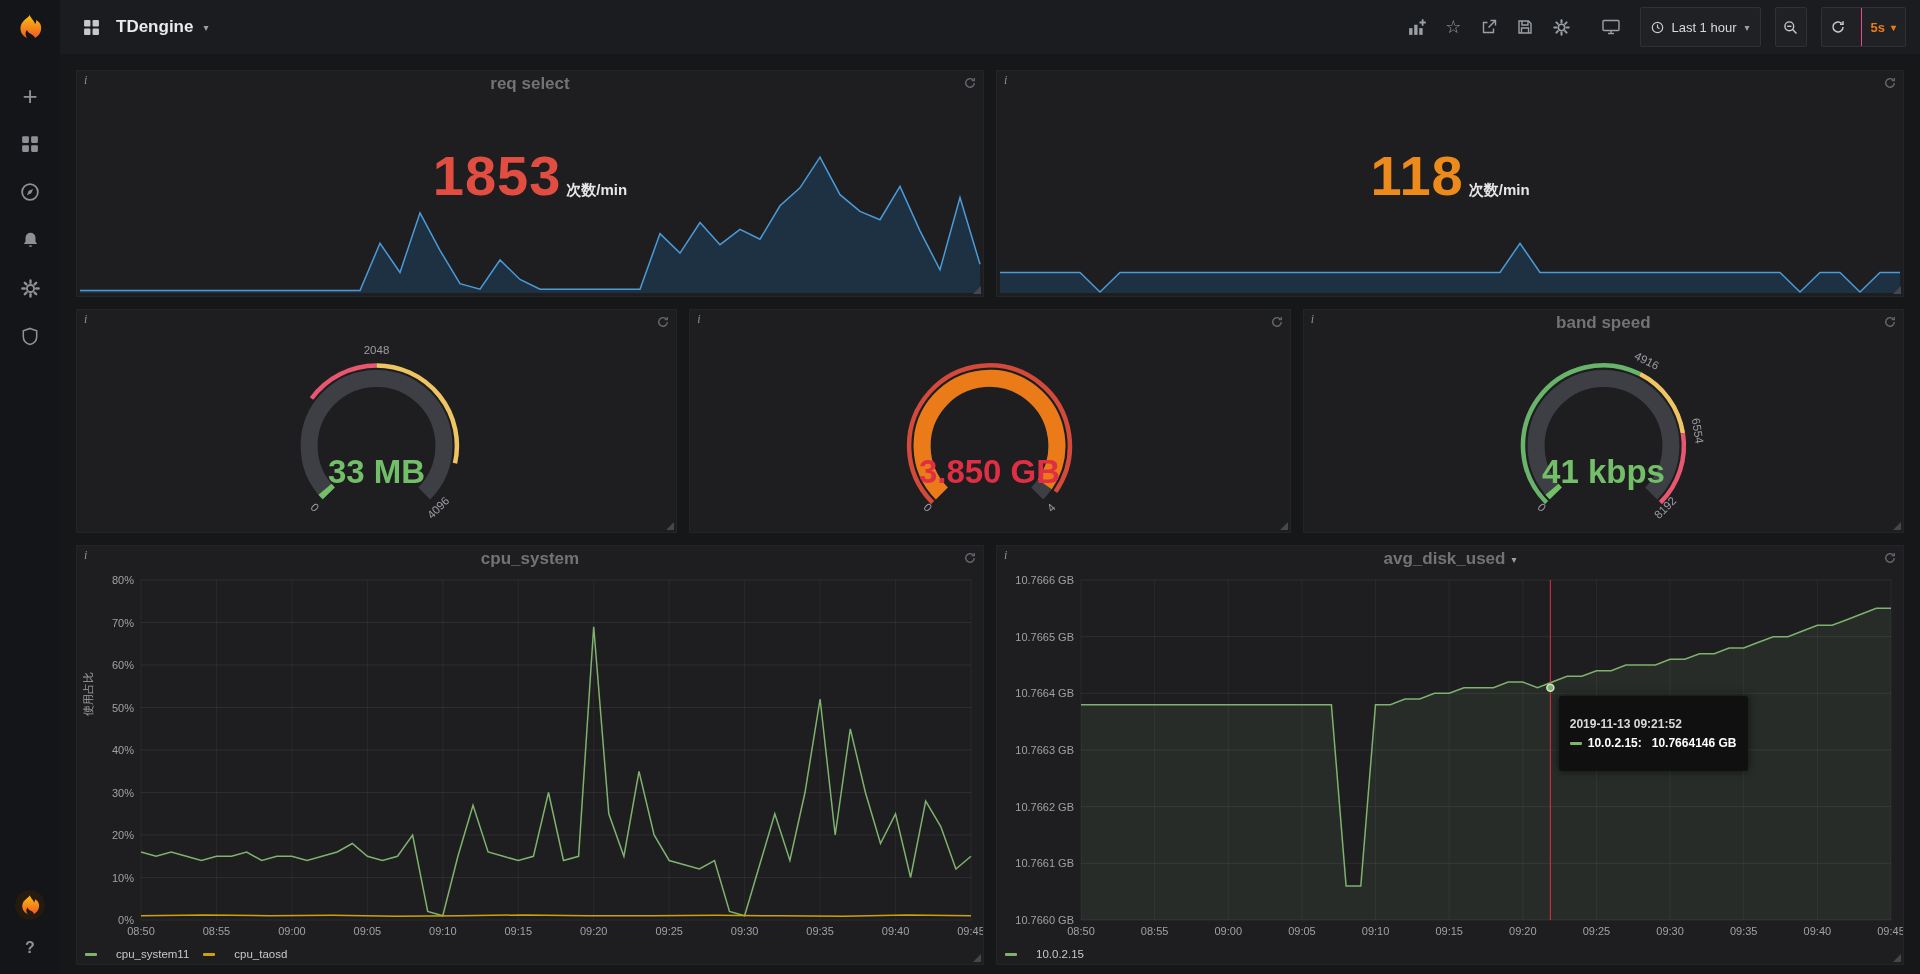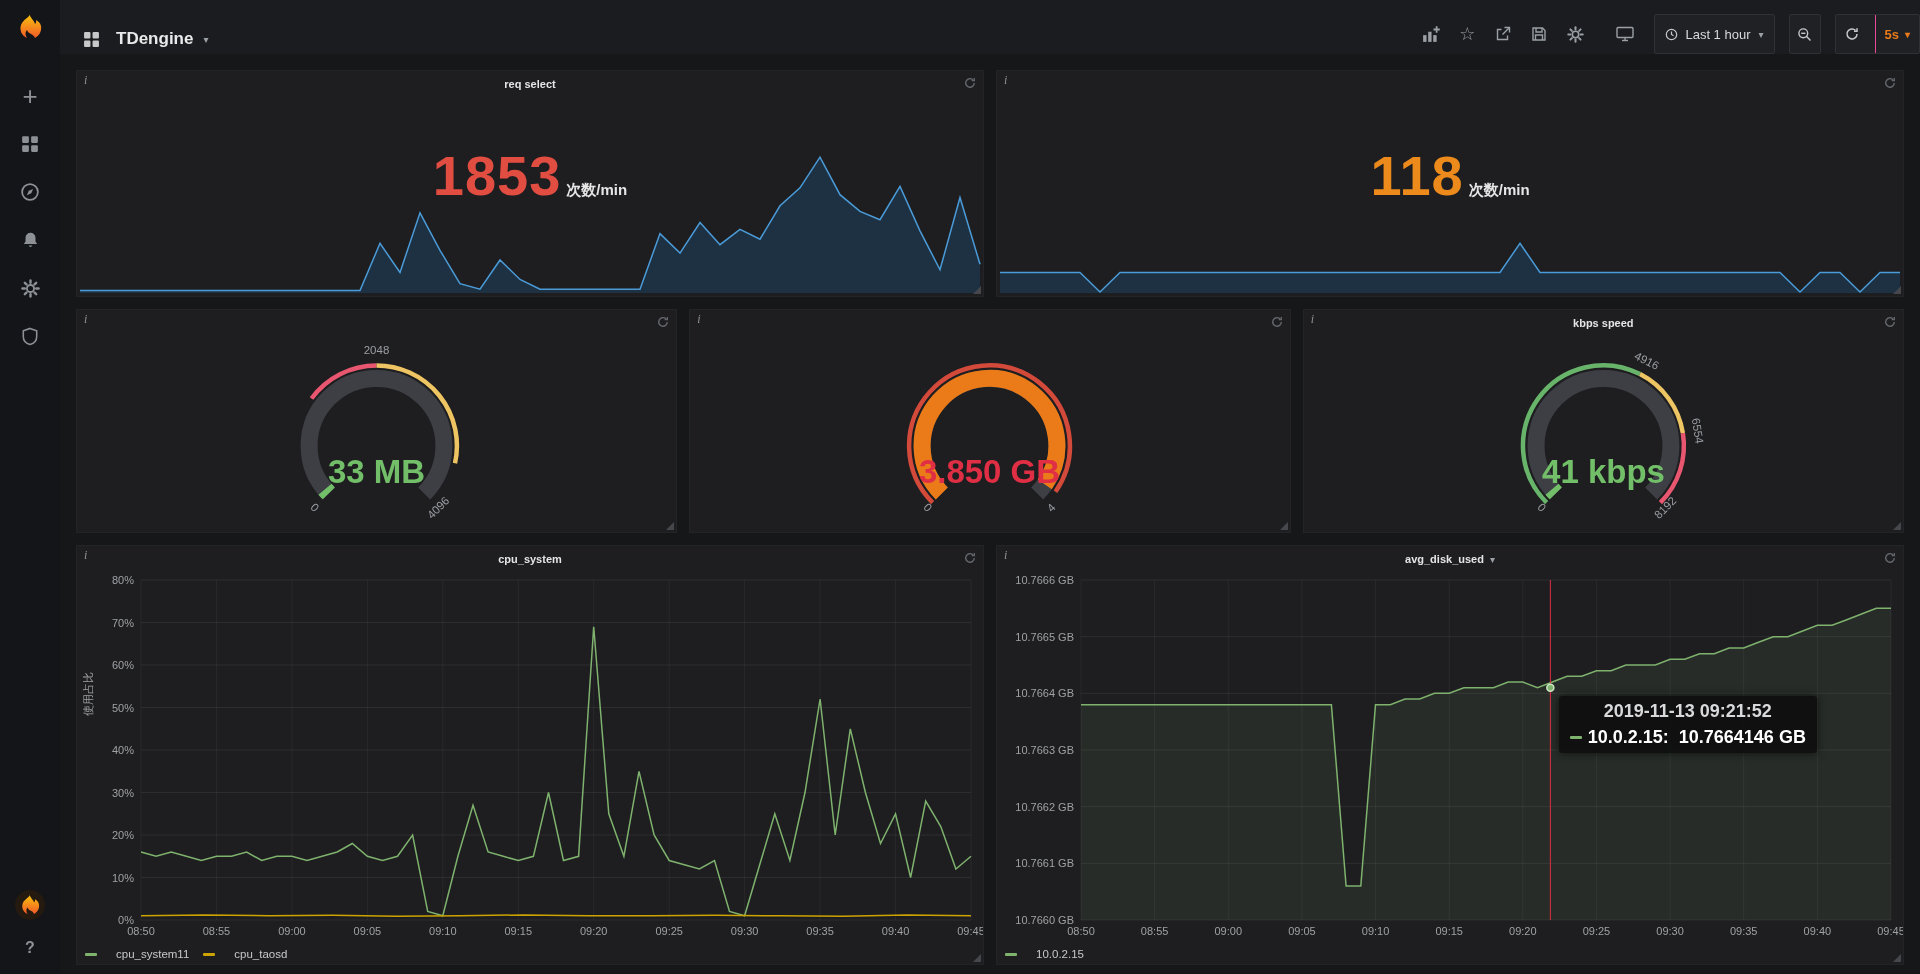--- a/index.html
+++ b/index.html
@@ -12,21 +12,21 @@
   .logo{width:34px;height:34px;display:flex;align-items:center;justify-content:center;cursor:pointer;}
   .side-icons{display:flex;flex-direction:column;gap:24px;margin-top:40px;align-items:center;}
   .sicon{color:#8d9196;display:flex;align-items:center;justify-content:center;width:24px;height:24px;
     cursor:pointer;font-size:17px;text-decoration:none;}
   .sicon.plus{font-size:26px;font-weight:300;line-height:20px;}
   .side-bottom{margin-top:auto;display:flex;flex-direction:column;gap:16px;align-items:center;}
   .avatar{width:30px;height:30px;border-radius:50%;overflow:hidden;background:#241a10;
     display:flex;align-items:center;justify-content:center;cursor:pointer;}
   
   .main{flex:1;display:flex;flex-direction:column;min-width:0;}
-  .navbar{height:54px;background:#1b1c1f;display:flex;align-items:flex-end;padding:0 0 0 16px;flex-shrink:0;gap:33px;}
+  .navbar{height:54px;background:#1b1c1f;display:flex;align-items:center;padding:0 14px 0 16px;flex-shrink:0;gap:33px;}
   .nav-left{display:flex;align-items:center;gap:10px;}
   .dash-title{font-size:17px;font-weight:600;color:#e9eaeb;cursor:pointer;}
   .caret{font-size:10px;color:#9aa0a6;}
   .nav-right{margin-left:auto;display:flex;align-items:center;gap:6px;}
   .nav-ibtn{width:30px;height:30px;display:flex;align-items:center;justify-content:center;cursor:pointer;
     color:#9aa0a6;font-size:17px;}
   .nav-ibtn.star{font-size:18px;}
   .tv{margin-left:14px;}
   .btn{height:40px;display:flex;align-items:center;gap:7px;padding:0 10px;background:#1f2125;
     border:1px solid #2e3136;border-radius:2px;color:#d8d9da;font-size:13px;cursor:pointer;margin-left:8px;}
@@ -37,21 +37,21 @@
   .split-seg + .split-seg{border-left:1px solid #ec4899;gap:5px;display:flex;}
   .refresh-label{color:#eb7b18;font-size:13px;font-weight:600;}
   .refresh-label .caret{color:#eb7b18;}
   
   .dashboard{flex:1;padding:16px;overflow:hidden;}
   .row{display:flex;gap:12px;margin-bottom:12px;}
   .panel{flex:1;background:#1e1e21;position:relative;border:1px solid #232427;min-width:0;}
   .row1{height:227px;} .row2{height:224px;} .row3{height:420px;}
   .panel-header{position:absolute;top:0;left:0;right:0;height:26px;display:flex;align-items:center;
     justify-content:center;z-index:5;cursor:pointer;}
-  .panel-title{font-size:11px;font-weight:600;color:#e5e5e5;}
+  .panel-title{font-size:17px;font-weight:600;color:#737373;}
   .info-corner{position:absolute;top:2px;left:7px;font-size:12px;color:#8e9297;font-style:italic;
     font-family:"Liberation Serif","DejaVu Serif",serif;z-index:6;cursor:pointer;}
   .panel-spinner{position:absolute;top:6px;right:7px;z-index:6;opacity:.75;}
   .resize-handle{position:absolute;right:2px;bottom:2px;width:0;height:0;border-style:solid;
     border-width:0 0 8px 8px;border-color:transparent transparent #45474c transparent;z-index:6;cursor:nwse-resize;}
   
   .stat-wrap{position:absolute;top:72px;left:0;right:0;display:flex;justify-content:center;
     align-items:baseline;gap:5px;z-index:3;}
   .stat-big{font-size:56px;font-weight:bold;letter-spacing:1px;}
   .stat-unit{font-size:15px;font-weight:600;color:#e6e6e6;}
@@ -59,21 +59,21 @@
   
   .gaugehost{position:absolute;top:26px;left:0;right:0;bottom:0;}
   
   .tshost{position:absolute;top:26px;left:0;right:0;bottom:24px;cursor:crosshair;}
   .legend{position:absolute;left:8px;bottom:4px;display:flex;gap:14px;align-items:center;z-index:4;}
   .legend-item{display:flex;align-items:center;gap:19px;font-size:11.5px;color:#c7c8c9;cursor:pointer;}
   .sw{display:inline-block;width:12px;height:3px;border-radius:1px;}
   .ylabel-vert{position:absolute;left:4px;top:46%;transform:rotate(-90deg) translateX(50%);
     transform-origin:left top;font-size:11px;color:#9fa1a4;z-index:4;white-space:nowrap;}
   .graph-tooltip{position:absolute;left:62%;top:36%;background:rgba(16,16,17,0.96);border-radius:3px;
-    padding:5px 11px;z-index:8;box-shadow:0 0 8px rgba(0,0,0,.6);font-size:18px;white-space:nowrap;text-align:center;}
+    padding:21px 11px;z-index:8;box-shadow:0 0 8px rgba(0,0,0,.6);font-size:12px;white-space:nowrap;}
   .tt-time{color:#d8d9da;font-weight:600;margin-bottom:5px;}
   .tt-row{display:flex;align-items:center;gap:6px;}
   .tt-name{font-weight:600;color:#fff;}
   .tt-val{font-weight:700;color:#fff;margin-left:4px;}
   svg{display:block;}
 </style>
 </head>
 <body>
 
 <div class="app">
@@ -328,21 +328,21 @@
                 <text x="364.1" y="174.4" fill="#9a9da2" font-size="11.5" text-anchor="middle" transform="rotate(-45.0 364.1 174.4)">4</text>
                 <text x="299.5" y="147.392" fill="#e02f44" font-size="33" font-weight="bold" text-anchor="middle">3.850 GB</text>
               </svg>
             </div>
           <span class="resize-handle"></span>
         </section>
 
         <section class="panel">
           <span class="info-corner">i</span>
           <div class="panel-header">
-            <span class="panel-title">kbps speed</span>
+            <span class="panel-title">band speed</span>
           </div>
           <span class="panel-spinner">
             <svg width="12" height="12" viewBox="0 0 14 14" fill="none" stroke="#7b7f85" stroke-width="1.6">
                 <path d="M12 7a5 5 0 1 1-1.5-3.6"></path>
                 <path d="M12 1.2v3h-3"></path>
               </svg>
           </span>
           <div class="gaugehost">
               <svg width="599" height="196" viewBox="0 0 599 196">
                 <path d="M251.8 157.4A67.4 67.4 0 1 1 347.2 157.4" fill="none" stroke="#3d3f45" stroke-width="17"></path>

